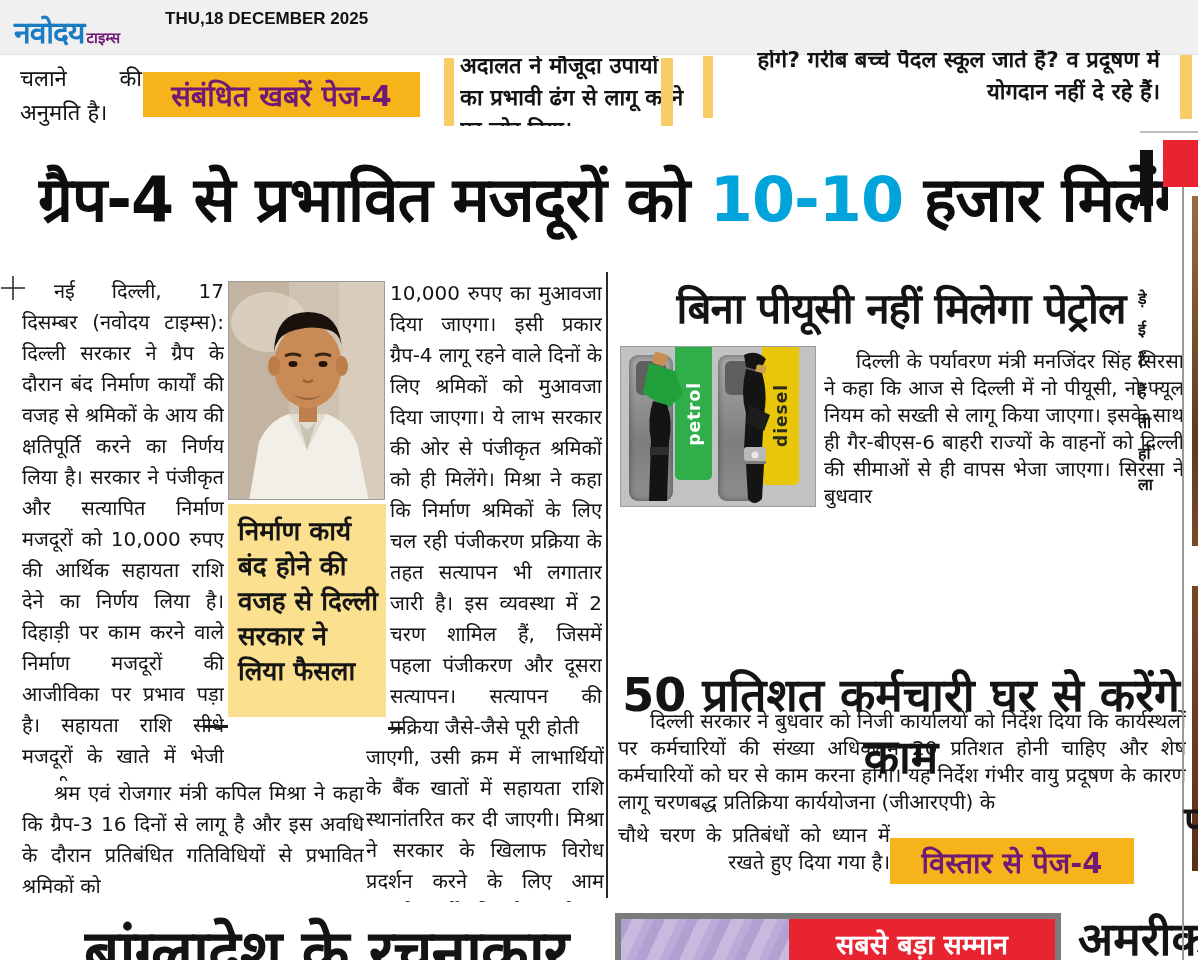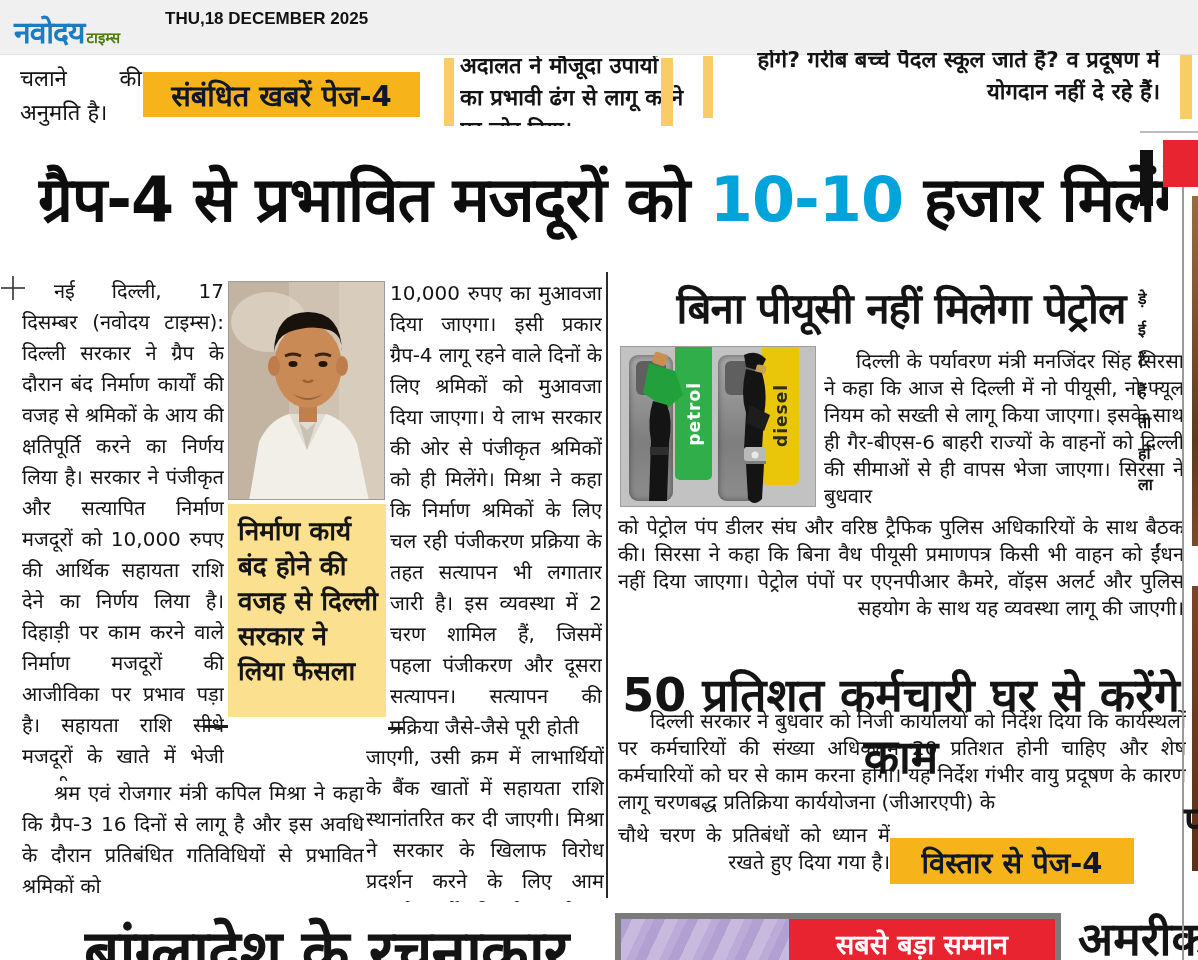--- a/index.html
+++ b/index.html
@@ -7,27 +7,27 @@
   .page {
     position:relative; width:1198px; height:960px; margin:0 auto;
     background:#ffffff; overflow:hidden;
     font-family:"DejaVu Sans", sans-serif; color:#141414;
   }
   .abs { position:absolute; }
 
   
   .hdr { left:0; top:0; width:1198px; height:55px; background:#f0f0f1; border-bottom:1px solid #e2e2e2; }
   .logo-main { font-size:30px; font-weight:800; color:#1a7cc2; letter-spacing:-1px; }
-  .logo-sub  { font-size:15px; font-weight:700; color:#4d7c0f; margin-left:2px; }
+  .logo-sub  { font-size:15px; font-weight:700; color:#701a75; margin-left:2px; }
   .hdr-date { font-size:17px; font-weight:700; line-height:1.4; color:#111; font-family:"Liberation Sans", sans-serif; }
 
   
   .smalltxt { font-size:22px; line-height:1.55; text-align:justify; }
   .goldbox {
-    background:#f6b41a; text-align:center; font-weight:800; color:#0f172a;
+    background:#f6b41a; text-align:center; font-weight:800; color:#701a75;
     display:flex; align-items:center; justify-content:center;
   }
   .ybar { background:#f8cd66; }
   .clip-top { overflow:hidden; }
   .clip-top > span { display:block; margin-top:-6px; }
   .strip-bold { font-size:22px; font-weight:700; line-height:1.45; }
 
   
   .mainhead {
     font-size:62px; font-weight:900; letter-spacing:-1px; line-height:104px;
@@ -191,21 +191,20 @@
       <path d="M34 56 L54 66 L48 82 L30 74 Z" fill="#1d1d1d"></path>
       <rect x="28" y="98" width="22" height="14" rx="3" fill="#b9b9b9"></rect>
       <rect x="28" y="112" width="22" height="3" fill="#7f7f7f"></rect>
       <path d="M30 115 L48 115 L46 150 Q38 158 32 150 Z" fill="#141414"></path>
       <circle cx="39" cy="106" r="3.5" fill="#e8e8e8"></circle>
     </svg>
   </div>
 
   <div class="abs body21 indent" style="left:824px; top:348px; width:360px; height:165px; overflow:hidden;">दिल्ली के पर्यावरण मंत्री मनजिंदर सिंह सिरसा ने कहा कि आज से दिल्ली में नो पीयूसी, नो फ्यूल नियम को सख्ती से लागू किया जाएगा। इसके साथ ही गैर-बीएस-6 बाहरी राज्यों के वाहनों को दिल्ली की सीमाओं से ही वापस भेजा जाएगा। सिरसा ने बुधवार</div>
 
-  <div class="abs body21 align-last-right" style="left:618px; top:514px; width:566px; height:134px; overflow:hidden;">को पेट्रोल पंप डीलर संघ और वरिष्ठ ट्रैफिक पुलिस अधिकारियों के साथ बैठक की।  सिरसा ने कहा कि बिना वैध पीयूसी प्रमाणपत्र किसी भी वाहन को ईंधन नहीं दिया जाएगा। पेट्रोल पंपों पर एएनपीआर कैमरे, वॉइस अलर्ट और पुलिस सहयोग के साथ यह व्यवस्था लागू की जाएगी।</div>
 
   <div class="abs rs-subhead" style="left:618px; top:662px; width:566px;">50 प्रतिशत कर्मचारी घर से करेंगे काम</div>
 
   <div class="abs body21 indent" style="left:618px; top:708px; width:568px; height:112px; overflow:hidden;">दिल्ली सरकार ने बुधवार को निजी कार्यालयों को निर्देश दिया कि कार्यस्थलों पर कर्मचारियों की संख्या अधिकतम 20 प्रतिशत होनी चाहिए और शेष कर्मचारियों को घर से काम करना होगा। यह निर्देश गंभीर वायु प्रदूषण के कारण लागू चरणबद्ध प्रतिक्रिया कार्ययोजना (जीआरएपी) के</div>
   <div class="abs body21 align-last-right" style="left:618px; top:822px; width:272px; height:62px; overflow:hidden;">चौथे चरण के प्रतिबंधों को ध्यान में रखते हुए दिया गया है।</div>
 
   <div class="abs goldbox detail-box" style="left:890px; top:838px; width:244px; height:46px;">
     <span>विस्तार से पेज-4</span>
   </div>
 

